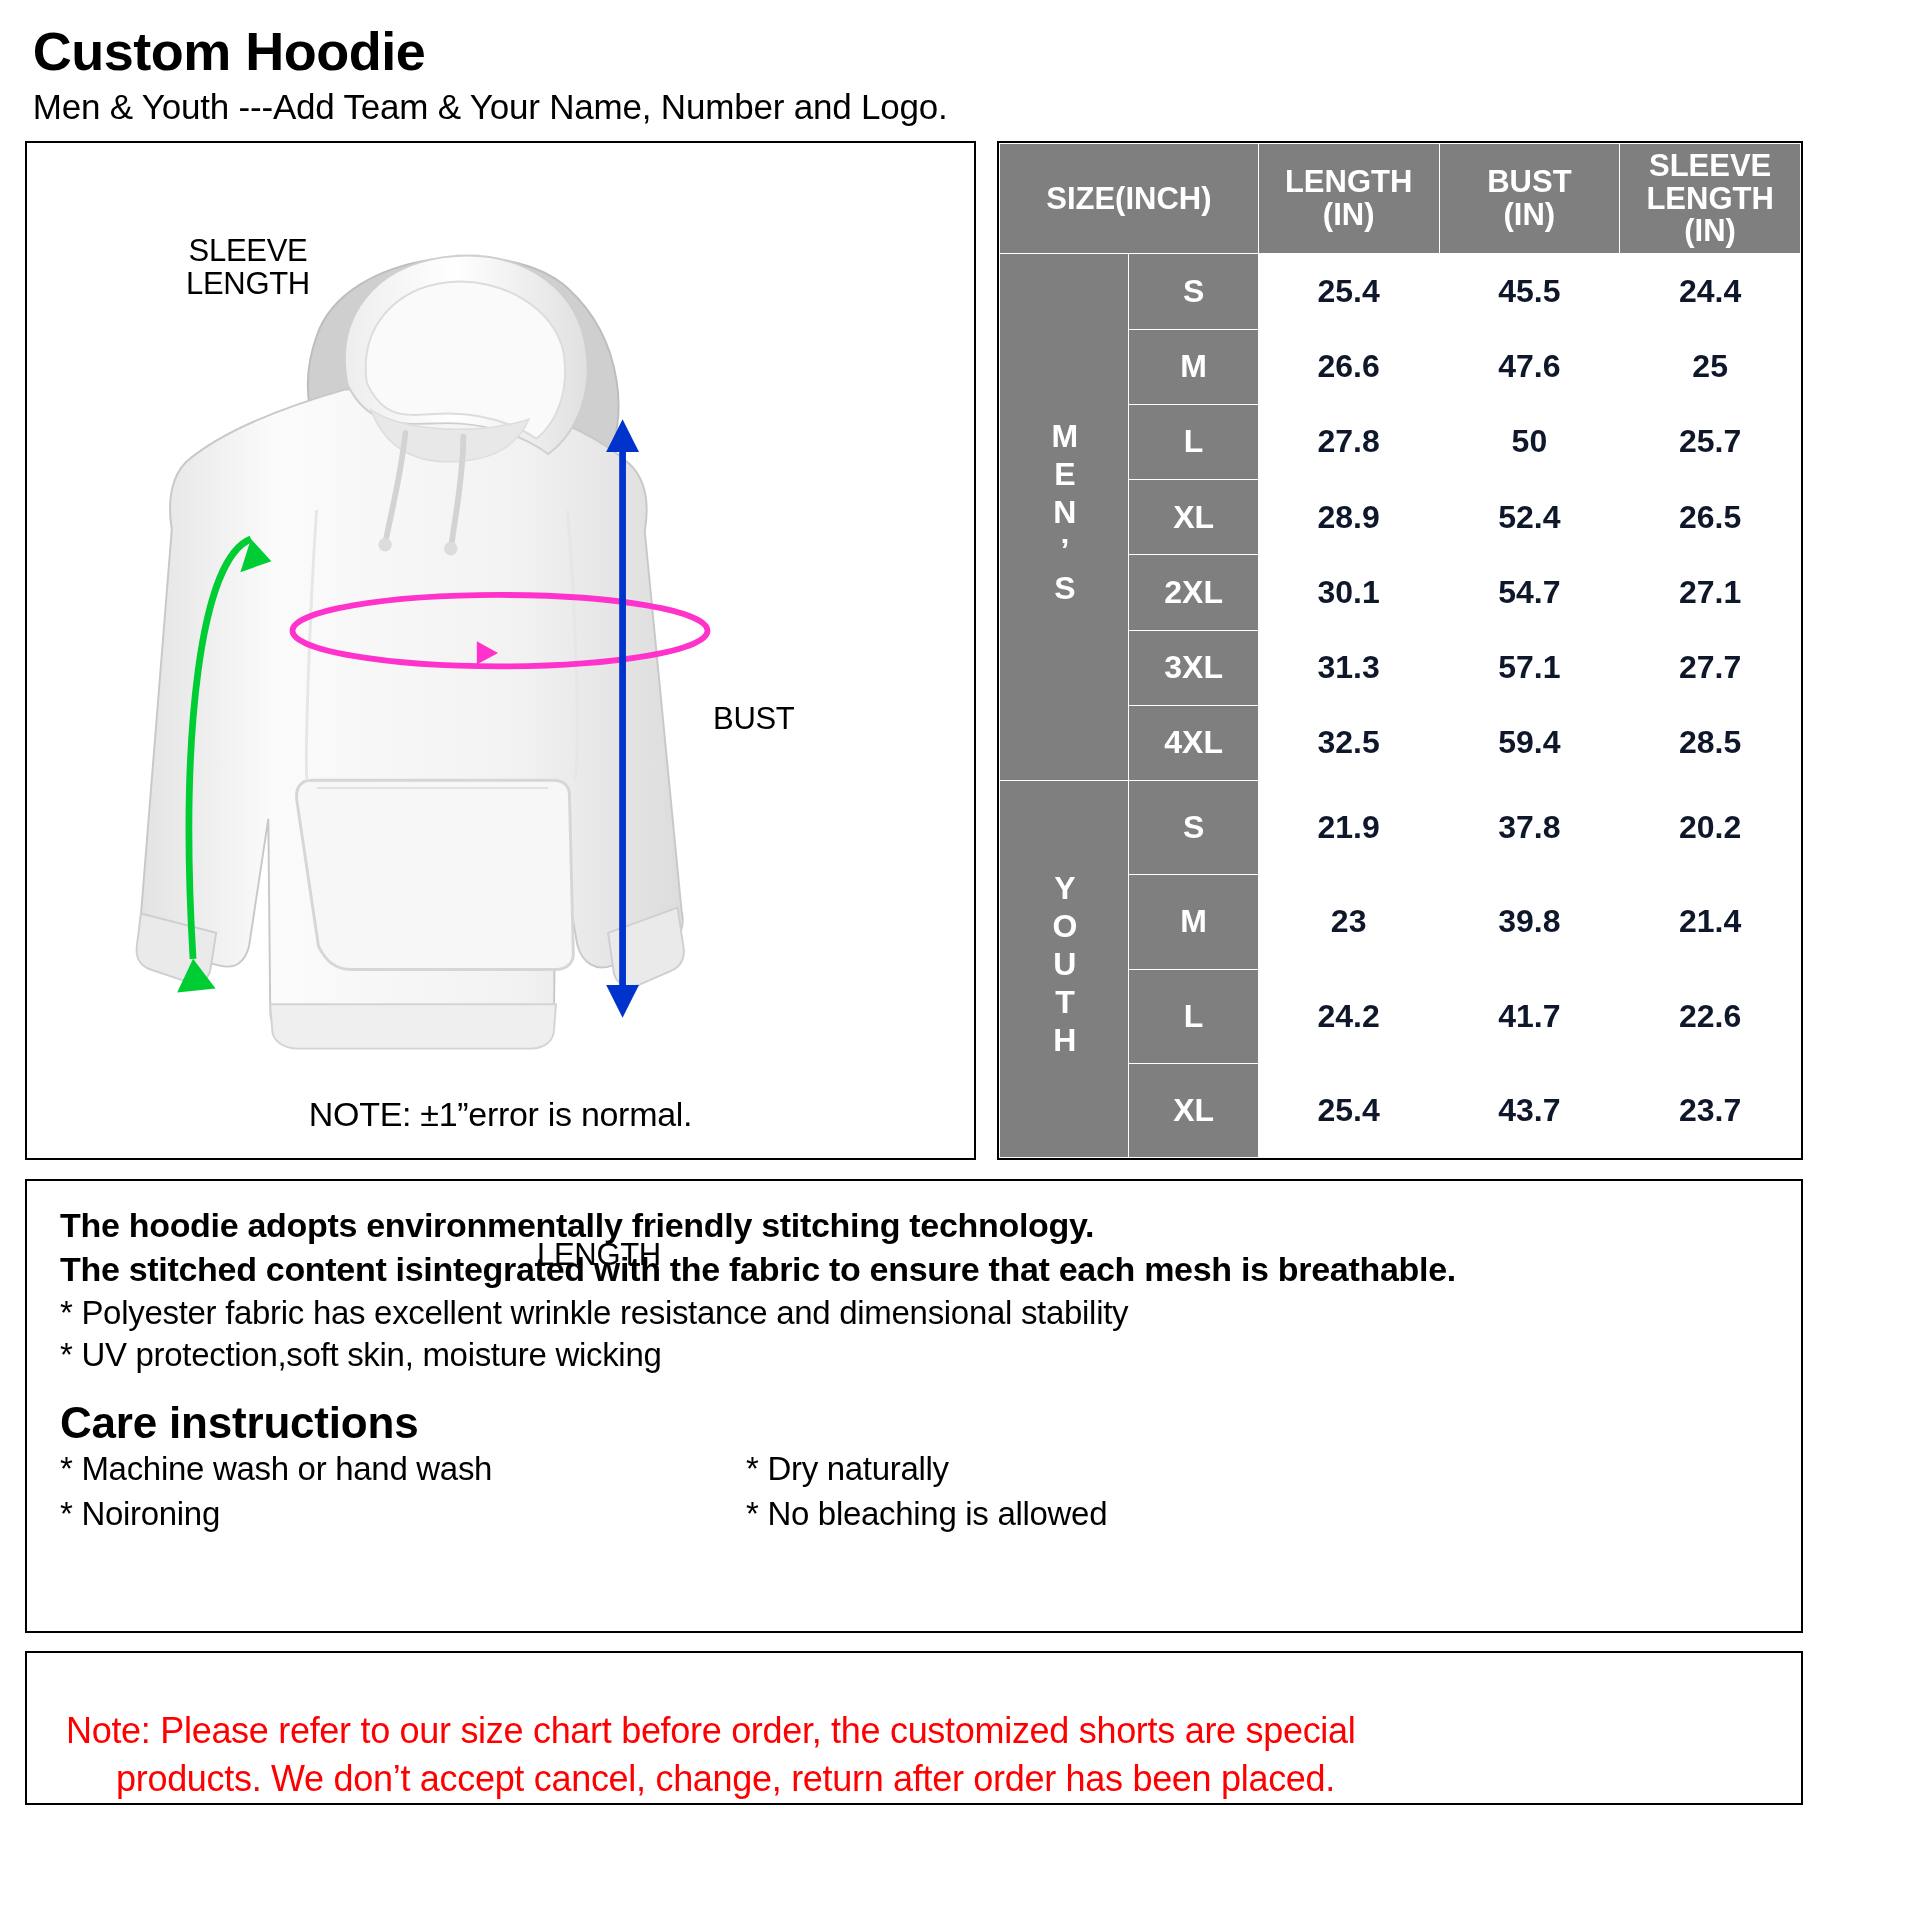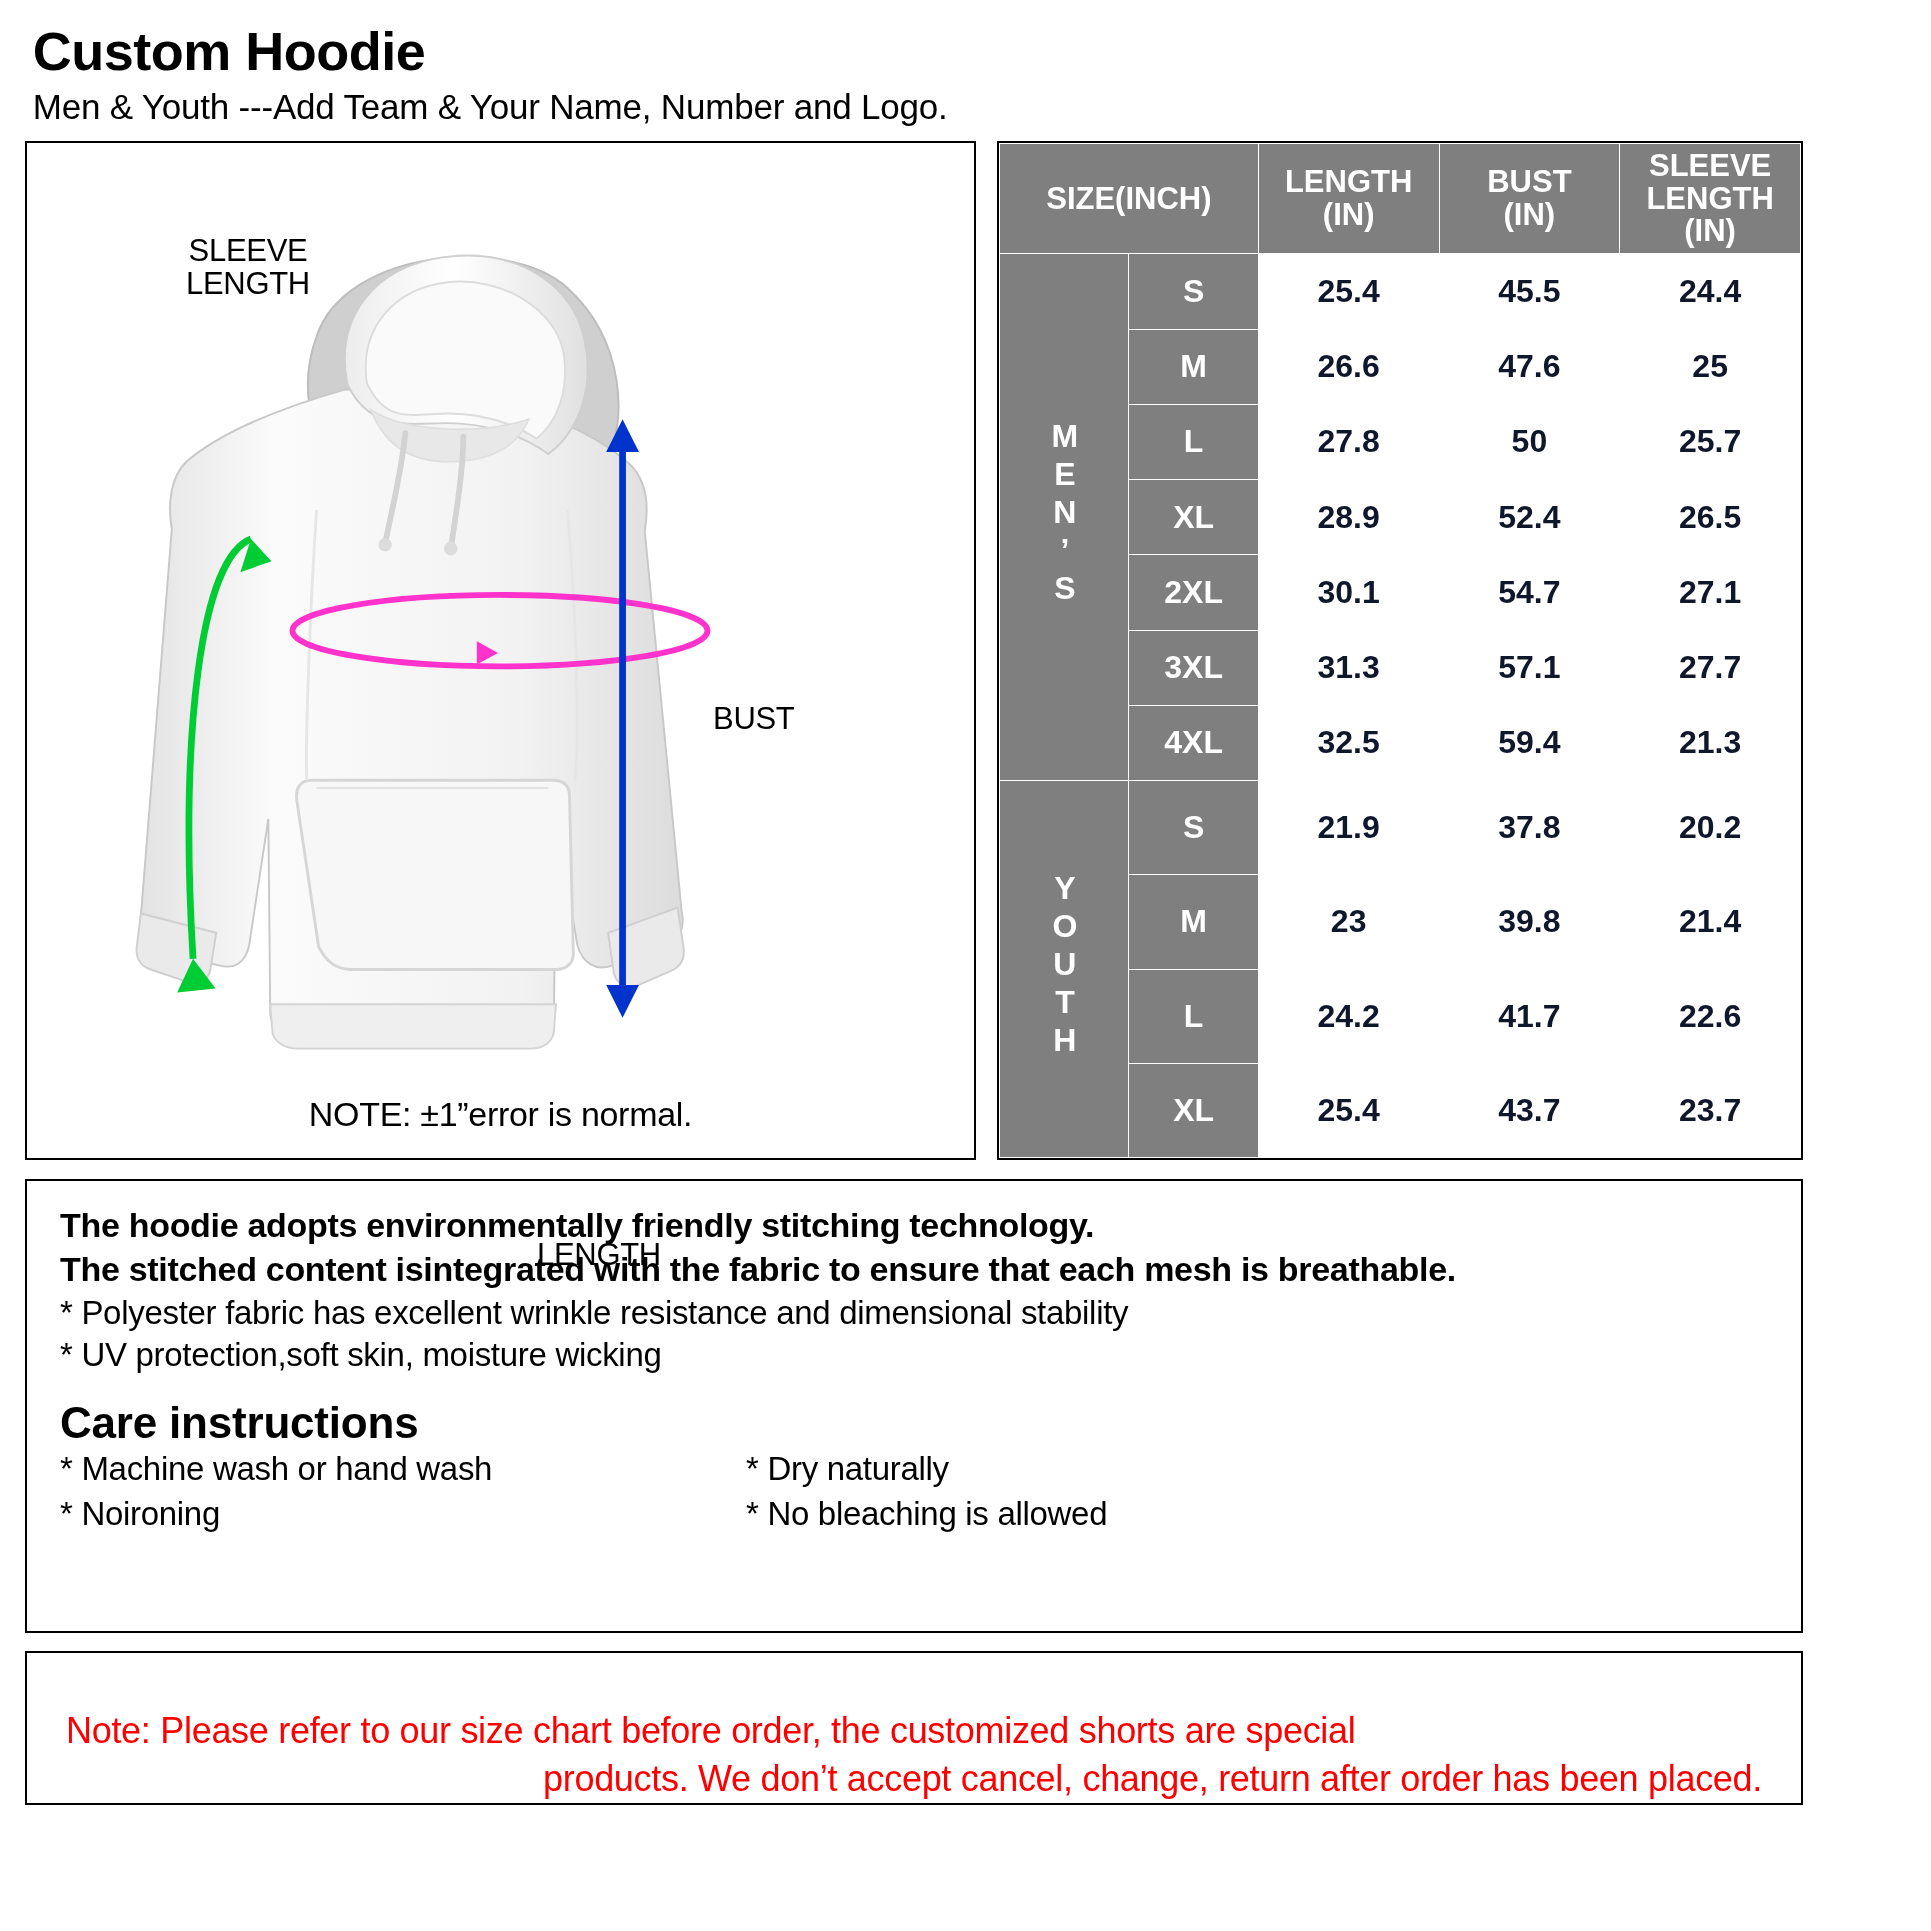--- a/index.html
+++ b/index.html
@@ -165,21 +165,21 @@
     padding: 17.4px 39px 17.4px 39px;
     height: 154px;
   }
   .red-text {
     color: #ff0000;
     font-size: 36px;
     line-height: 1.33;
     letter-spacing: -0.3px;
     margin-top: 37px;
   }
-  .red-text .l2 { display: block; padding-left: 50px; text-align: right; }
+  .red-text .l2 { display: block; padding-left: 50px; }
 </style>
 </head>
 <body>
 
 <div class="page">
 
   <div class="title">Custom Hoodie</div>
   <div class="subtitle">Men &amp; Youth ---Add Team &amp; Your Name, Number and Logo.</div>
 
   <div class="top-row">
@@ -327,21 +327,21 @@
           <tr>
             <td class="size-cell">3XL</td>
             <td class="val-cell">31.3</td>
             <td class="val-cell">57.1</td>
             <td class="val-cell">27.7</td>
           </tr>
           <tr>
             <td class="size-cell">4XL</td>
             <td class="val-cell">32.5</td>
             <td class="val-cell">59.4</td>
-            <td class="val-cell">21.3</td>
+            <td class="val-cell">28.5</td>
           </tr>
 
           <tr>
             <td class="group-cell" rowspan="4">
               <span class="vert">YOUTH</span>
             </td>
             <td class="size-cell">S</td>
             <td class="val-cell">21.9</td>
             <td class="val-cell">37.8</td>
             <td class="val-cell">20.2</td>

